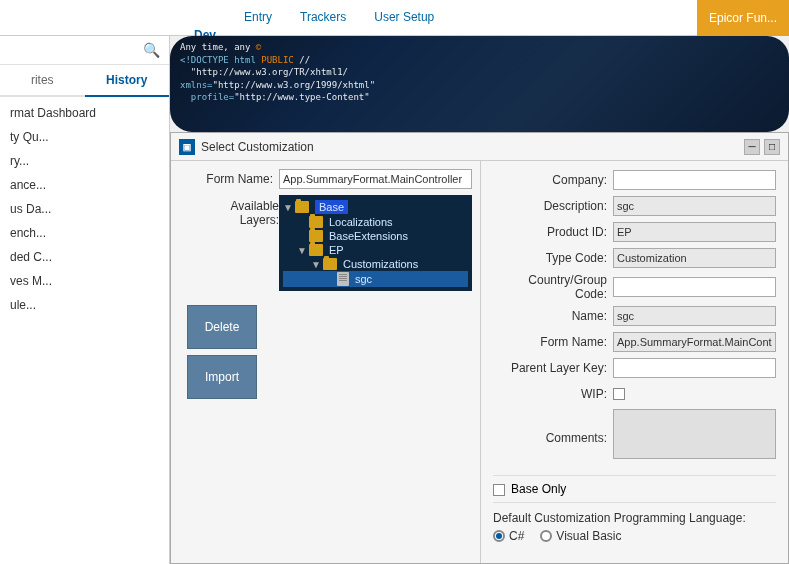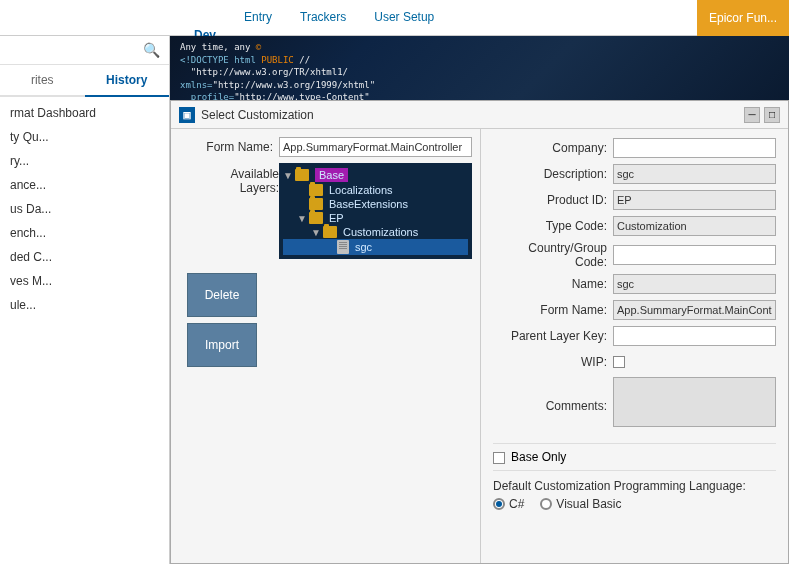--- a/index.html
+++ b/index.html
@@ -98,25 +98,26 @@
     
     .content-area {
       flex: 1;
       display: flex;
       flex-direction: column;
       overflow: hidden;
     }
 
     
     .header-image {
-      height: 64px;
+      height: 96px;
       background: linear-gradient(135deg, #0a1628 0%, #0d2444 30%, #162d4a 60%, #0a1a30 100%);
       position: relative;
       overflow: hidden;
       flex-shrink: 0;
+      border-radius: 22px;
     }
     .header-image-text {
       position: absolute;
       top: 5px;
       left: 10px;
       color: #4a9eff;
       font-size: 9px;
       font-family: monospace;
       line-height: 1.4;
       opacity: 0.9;
@@ -486,21 +487,21 @@
             <span class="form-label">Form Name:</span>
             <input class="form-input" type="text" value="App.SummaryFormat.MainController" readonly="" style="">
           </div>
           <div class="form-row" style="align-items:flex-start;">
             <span class="layers-label">Available<br>Layers:</span>
             <div class="tree-container">
 
               <div class="tree-node" style="padding-left:0px;">
                 <span class="tree-toggle">▼</span>
                 <span class="tree-icon-folder"></span>
-                <span style="margin-left:4px;background:#a21caf;padding:1px 4px;">Base</span>
+                <span style="margin-left:4px;background:#1d4ed8;padding:1px 4px;">Base</span>
               </div>
 
               <div class="tree-node" style="padding-left:14px;">
                 <span class="tree-toggle"></span>
                 <span class="tree-icon-folder"></span>
                 <span style="margin-left:4px;">Localizations</span>
               </div>
 
               <div class="tree-node" style="padding-left:14px;">
                 <span class="tree-toggle"></span>

